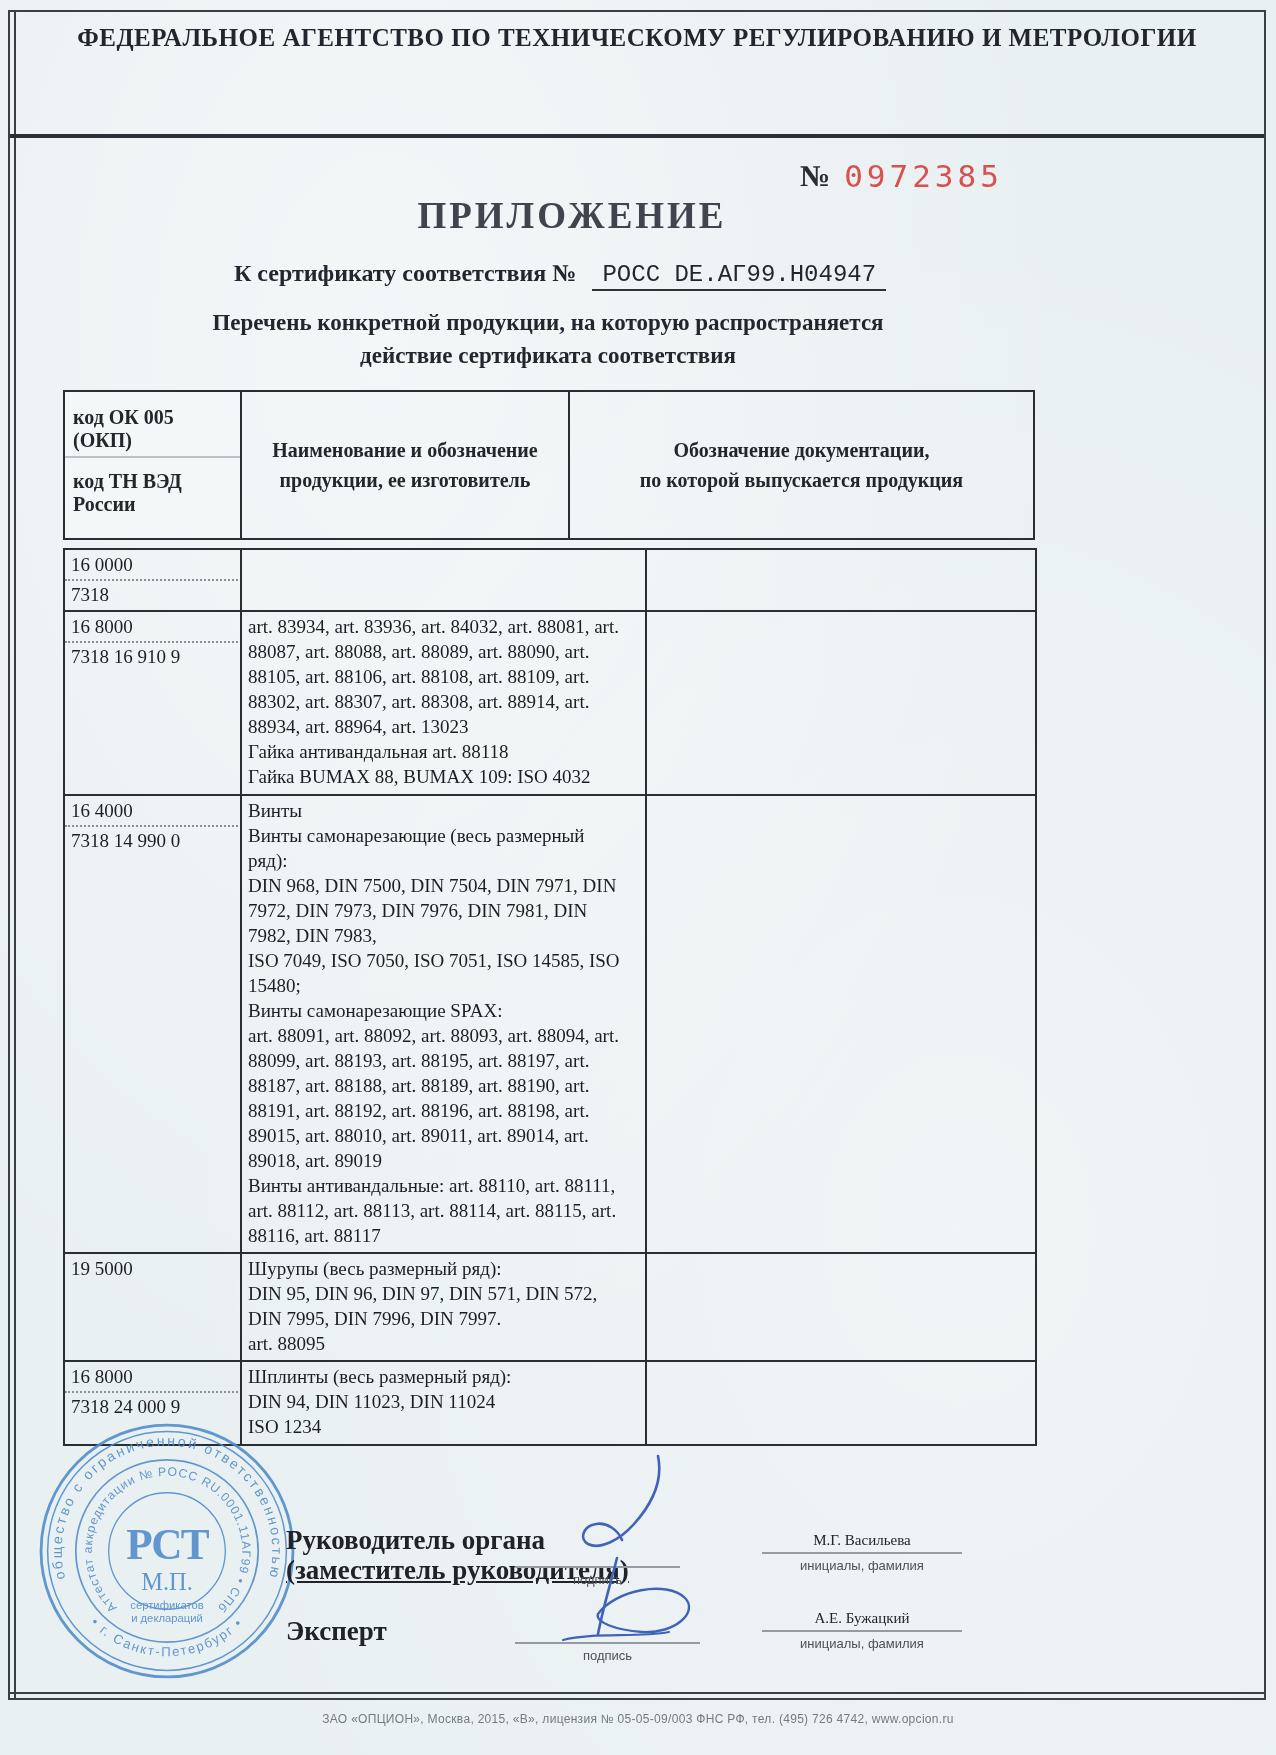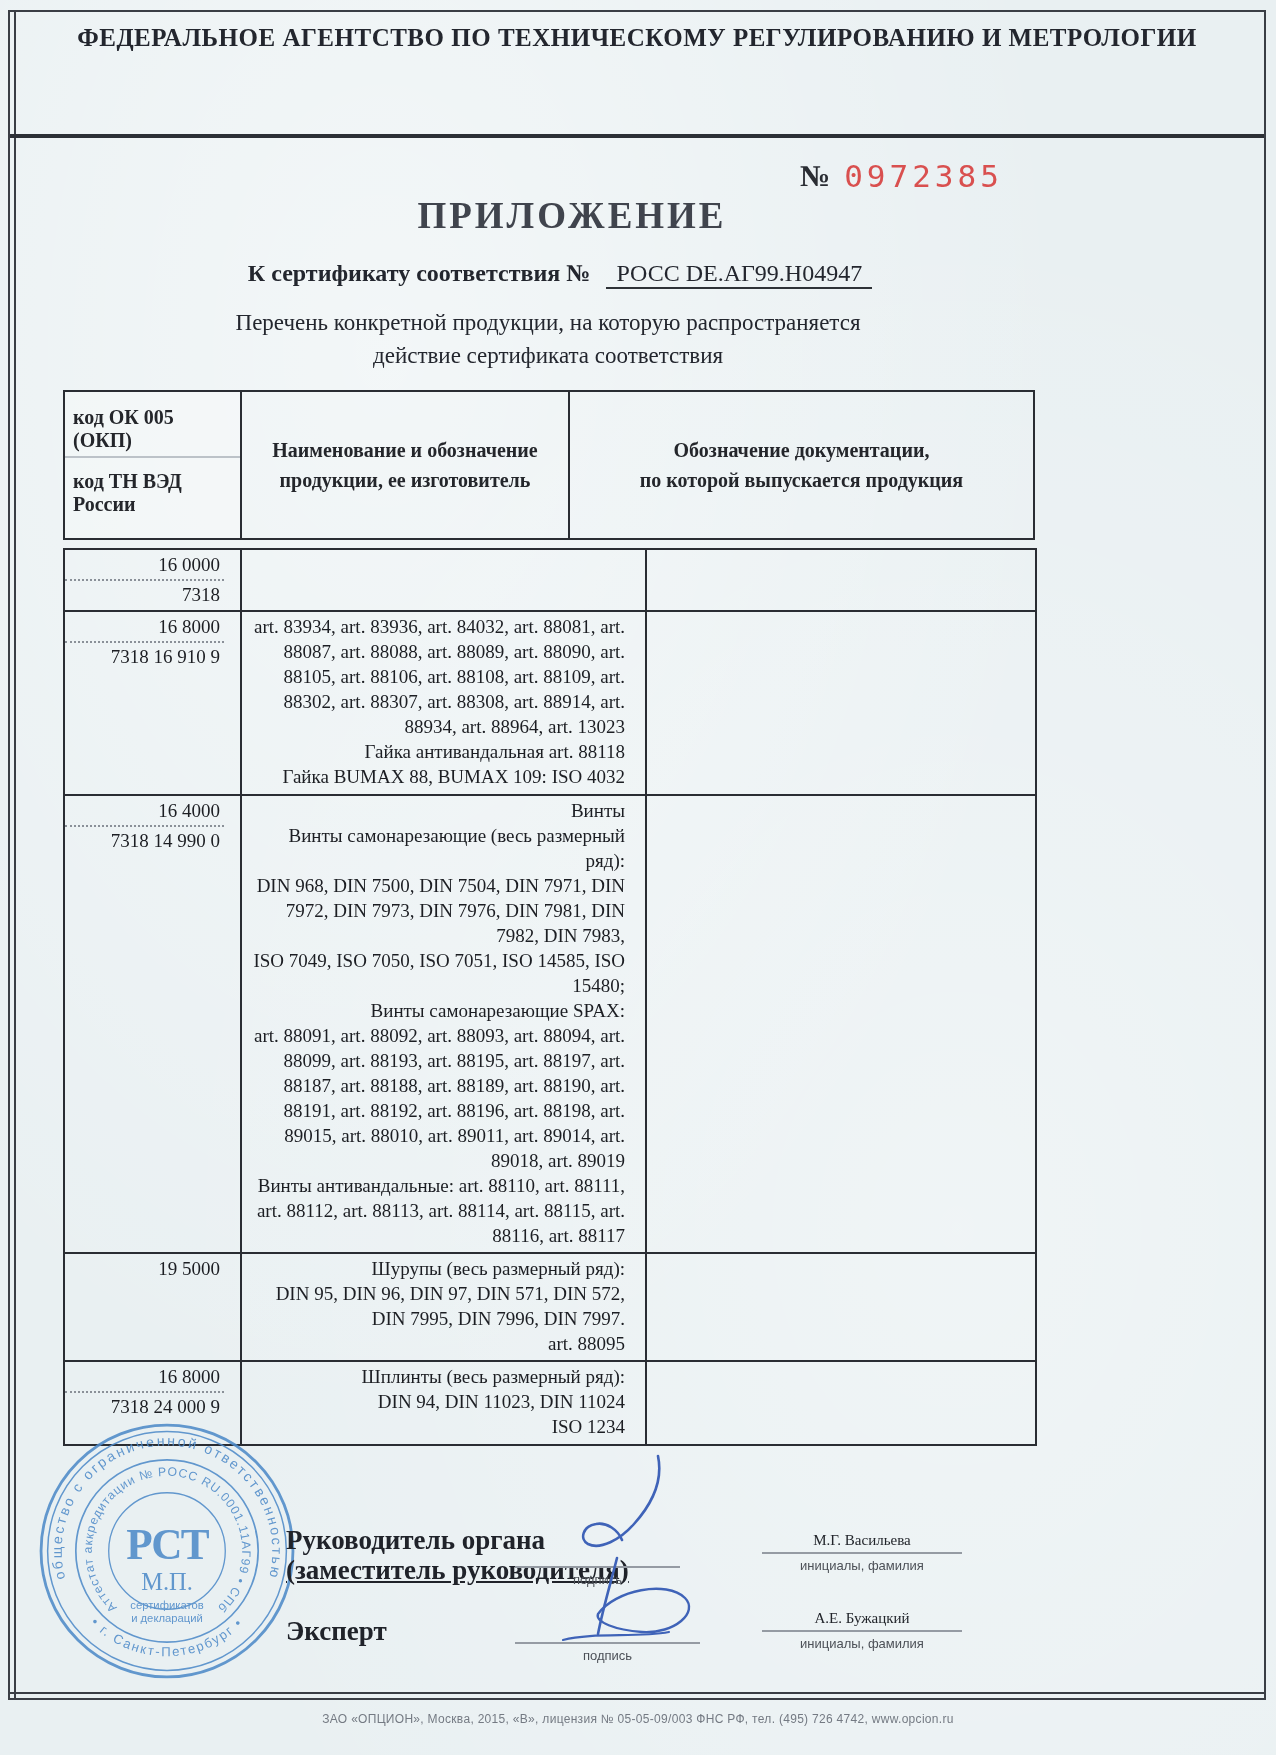--- a/index.html
+++ b/index.html
@@ -15,34 +15,34 @@
   .frame::before{content:"";position:absolute;left:4px;top:0;bottom:0;border-left:2px solid #3a3e45;}
   .frame::after{content:"";position:absolute;left:0;right:0;bottom:4px;border-bottom:2px solid #3a3e45;}
   .header-band{position:absolute;left:10px;top:12px;width:1254px;height:122px;border-bottom:4px solid #2c3036;text-align:center;}
   .h-system{margin-top:22px;font-size:34px;font-weight:bold;letter-spacing:5px;color:#23262e;}
   .h-agency{margin-top:12px;font-size:25px;font-weight:bold;letter-spacing:0.5px;color:#23262e;}
   .doc-number{position:absolute;left:800px;top:158px;white-space:nowrap;}
   .doc-number .no{font-size:30px;font-weight:bold;color:#2a2d33;vertical-align:middle;}
   .doc-number .val{font-family:"DejaVu Sans Mono", monospace;font-size:31px;color:#d9504f;letter-spacing:4px;margin-left:10px;vertical-align:middle;}
   .title{position:absolute;top:194px;width:1096px;text-align:center;font-size:37px;font-weight:bold;letter-spacing:3px;color:#40444d;padding-left:24px;}
   .cert-line{position:absolute;top:260px;width:1120px;text-align:center;font-size:24px;font-weight:600;color:#23262e;}
-  .cert-line .cert-val{font-weight:500;border-bottom:2px solid #2e3237;padding:0 10px 1px 10px;margin-left:10px;}
-  .subtitle{position:absolute;top:306px;width:1096px;text-align:center;font-size:23px;font-weight:normal;line-height:33px;color:#23262e;}
+  .cert-line .cert-val{font-weight:500;border-bottom:2px solid #2e3237;padding:0 10px 1px 10px;margin-left:10px;font-family:Liberation Mono, monospace;}
+  .subtitle{position:absolute;top:306px;width:1096px;text-align:center;font-size:23px;font-weight:bold;line-height:33px;color:#23262e;}
   
   .thead{position:absolute;left:63px;top:390px;width:972px;height:150px;border:2px solid #2a2d33;display:flex;box-sizing:border-box;}
   .thead .c1{width:177px;border-right:2px solid #2a2d33;position:relative;box-sizing:border-box;background:rgba(255,255,255,.25);}
   .thead .c1 .lab-top{position:absolute;top:14px;left:8px;right:4px;font-size:20px;font-weight:600;}
   .thead .c1 .divline{position:absolute;top:64px;left:0;right:0;border-top:2px solid #bcc2c8;}
   .thead .c1 .lab-bot{position:absolute;top:78px;left:8px;right:4px;font-size:20px;font-weight:600;}
   .thead .c2{width:328px;border-right:2px solid #2a2d33;box-sizing:border-box;}
   .thead .c3{flex:1;}
   .thead .c2,.thead .c3{display:flex;align-items:center;justify-content:center;text-align:center;font-size:20px;font-weight:600;line-height:30px;white-space:pre-line;}
   
   table.tbody{position:absolute;left:63px;top:548px;width:972px;border-collapse:collapse;table-layout:fixed;}
-  table.tbody td{border:2px solid #2a2d33;vertical-align:top;padding:2px 20px 2px 6px;font-size:19px;line-height:25px;color:#1c1e23;text-align:right;}
+  table.tbody td{border:2px solid #2a2d33;vertical-align:top;padding:2px 6px 2px 6px;font-size:19px;line-height:25px;color:#1c1e23;}
   td.okp-cell{padding-left:6px;}
   .okp-line{line-height:26px;}
   .code-divider{border-bottom:2px dotted #8a9098;margin:1px -4px 1px -6px;height:0;}
   td.name-cell{white-space:pre-line;}
   tr.r1 td{height:48px;} tr.r2 td{height:178px;} tr.r3 td{height:452px;} tr.r4 td{height:102px;} tr.r5 td{height:78px;}
   
   .sig-label{position:absolute;font-size:27px;font-weight:bold;color:#20232a;white-space:nowrap;}
   .lbl-ruk{left:286px;top:1525px;}
   .lbl-zam{left:286px;top:1555px;text-decoration:underline;}
   .lbl-exp{left:286px;top:1616px;}

